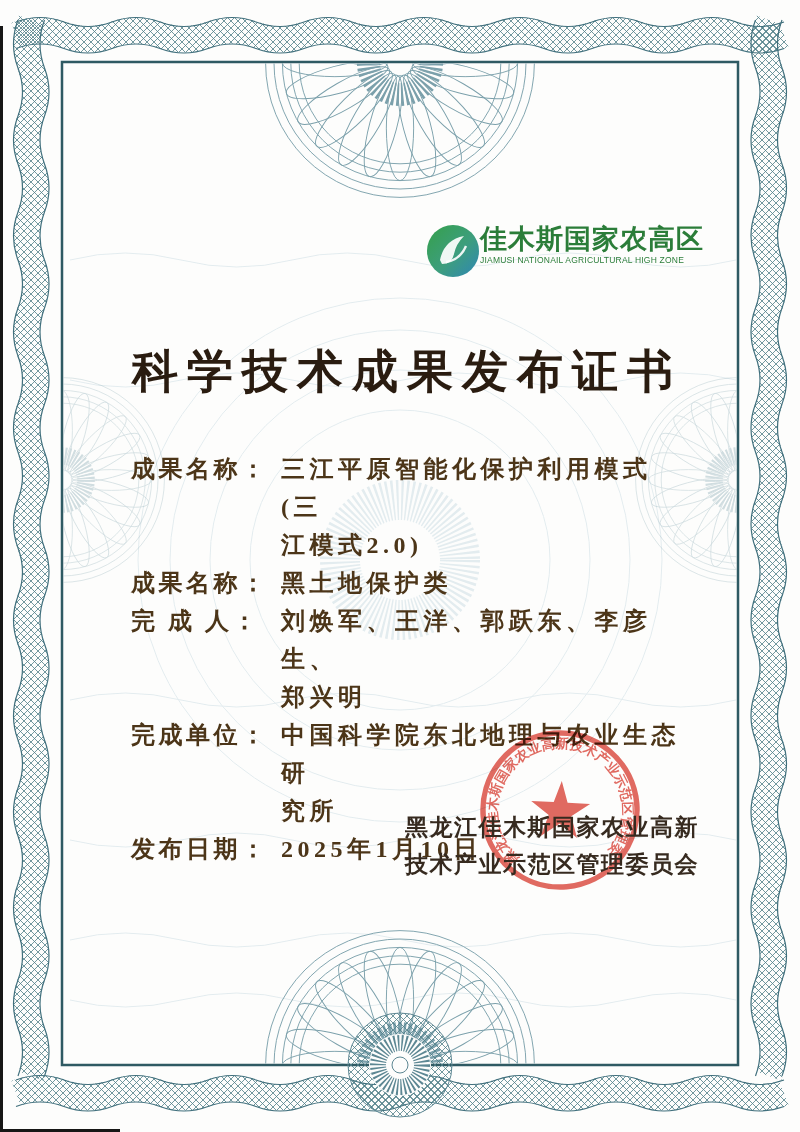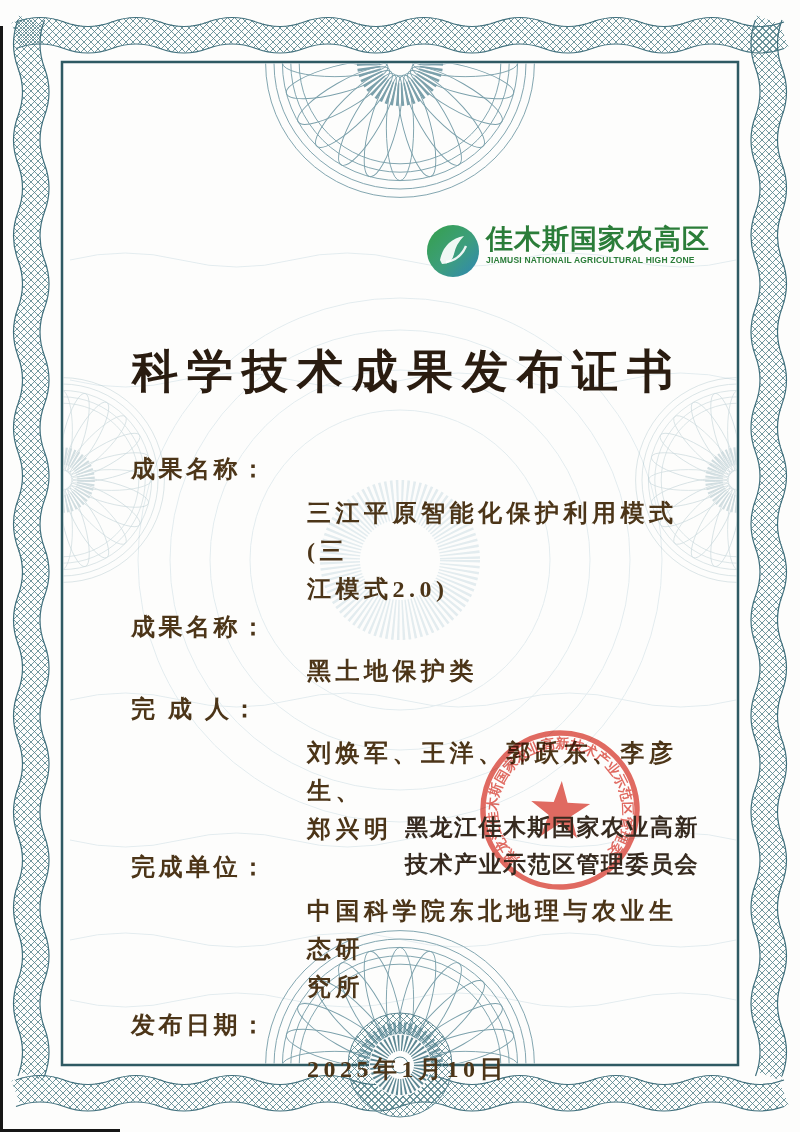--- a/index.html
+++ b/index.html
@@ -8,34 +8,34 @@
   .page{position:absolute;inset:0;background:#fdfdfc;}
   .edge-left{position:absolute;left:0;top:26px;width:3px;height:1106px;background:#161616;}
   .edge-bottom{position:absolute;left:0;bottom:0;width:120px;height:3px;background:#161616;}
   svg.deco{position:absolute;left:0;top:0;pointer-events:none;}
 
   .cert-no{position:absolute;left:131px;top:242px;font-size:19px;letter-spacing:1.5px;
            color:#353535;font-weight:500;}
 
   .logo{position:absolute;left:426px;top:224px;display:flex;align-items:flex-start;}
   .logo-icon{width:54px;height:54px;flex:0 0 54px;}
-  .logo-text{margin-left:6px;}
+  .logo-text{}
   .logo-zh{font-size:27px;font-weight:900;color:#2b7d39;letter-spacing:1px;line-height:30px;}
-  .logo-en{font-size:8.5px;font-weight:700;color:#2b7d39;letter-spacing:0.2px;margin-top:1px;}
+  .logo-en{font-size:8.5px;font-weight:400;color:#2b7d39;letter-spacing:0.2px;margin-top:1px;}
 
   .title{position:absolute;left:62px;top:341px;width:676px;text-align:center;
          font-family:"Liberation Serif",serif;font-size:46px;font-weight:900;
          color:#2a1c10;letter-spacing:9px;padding-left:7px;}
 
   .fields{position:absolute;left:131px;top:450px;width:552px;
           font-family:"Liberation Serif",serif;font-size:24px;font-weight:700;
           color:#4c3518;line-height:38px;}
-  .frow{display:flex;gap:26px;}
+  .frow{display:flex;}
   .flabel{flex:0 0 150px;letter-spacing:3.5px;white-space:nowrap;}
-  .fvalue{flex:1;letter-spacing:4.5px;white-space:pre-line;margin-top:44px;}
+  .fvalue{flex:1;letter-spacing:4.5px;white-space:pre-line;}
 
   .issuer{position:absolute;left:405px;top:809px;font-size:23px;font-weight:700;
           color:#362a1f;letter-spacing:1.5px;line-height:37px;z-index:3;}
 
   .seal{position:absolute;left:474px;top:724px;width:172px;height:172px;z-index:2;
         opacity:.82;mix-blend-mode:multiply;transform:rotate(-5deg);}
 </style>
 </head>
 <body>
 

